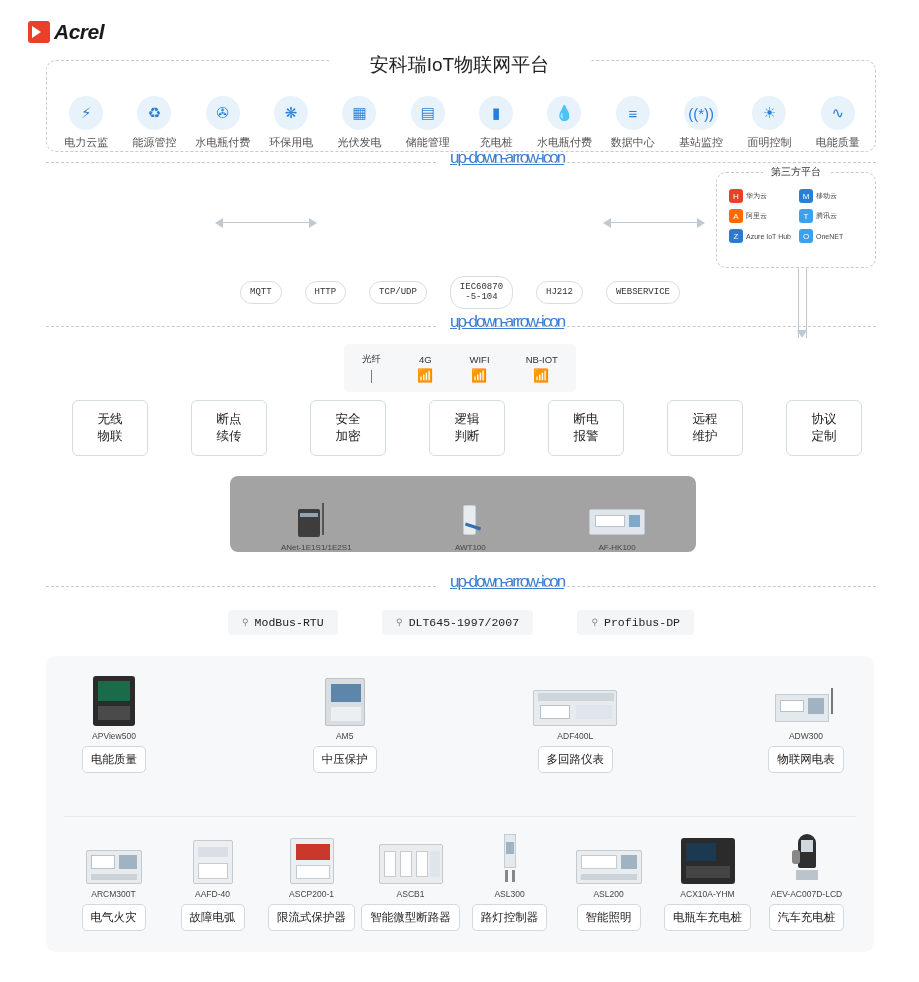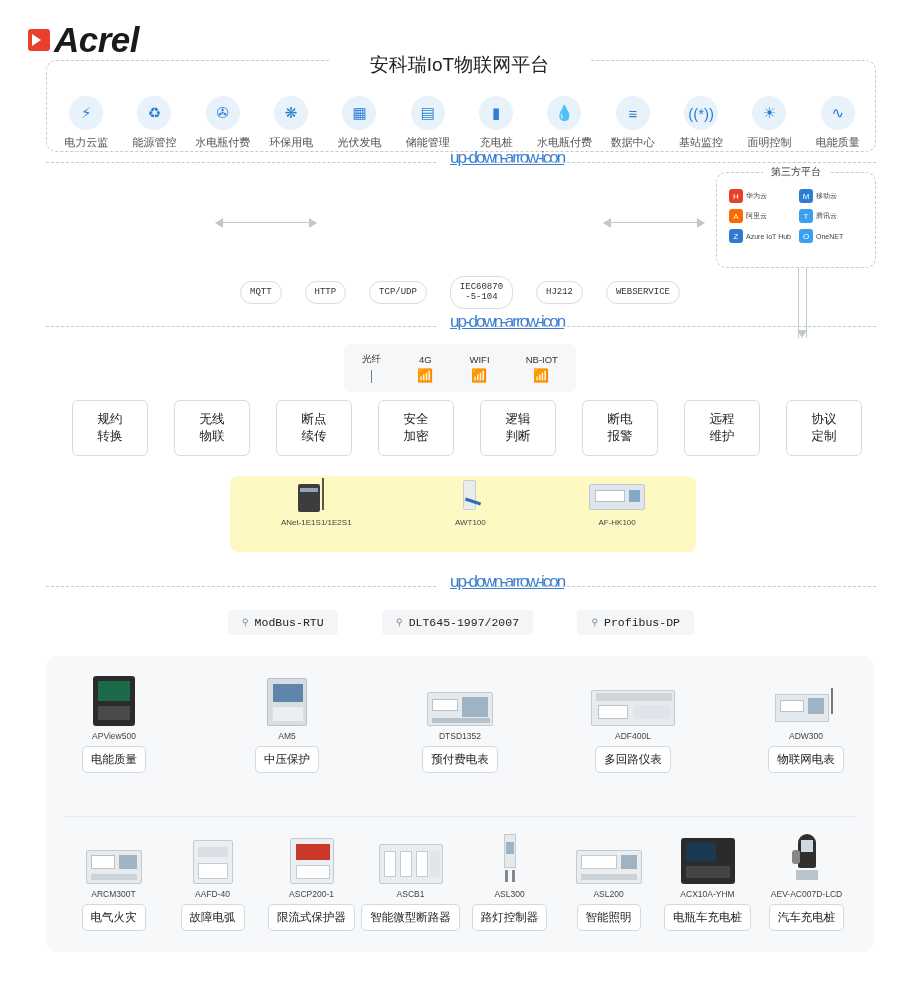--- a/index.html
+++ b/index.html
@@ -31,21 +31,21 @@
   .logo-mark::after {
     content: "";
     position: absolute;
     left: 4px; top: 5px;
     width: 0; height: 0;
     border-left: 9px solid #ffffff;
     border-top: 6px solid transparent;
     border-bottom: 6px solid transparent;
   }
   .logo-text {
-    font-size: 35px;
+    font-size: 21px;
     font-weight: bold;
     font-style: italic;
     color: #1a1a1a;
     letter-spacing: -0.5px;
     text-align: right;
   }
 
   
   .panel {
     position: absolute;
@@ -288,23 +288,23 @@
     display: flex; flex-direction: column; align-items: center; justify-content: center;
     font-size: 12.5px; color: #222;
     line-height: 1.35;
   }
 
   
   #device-strip {
     position: absolute;
     left: 230px; top: 476px;
     width: 466px; height: 76px;
-    background: #fef9c3;
+    background: #a3a3a3;
     border-radius: 8px;
-    display: flex; align-items: flex-start; justify-content: space-around;
+    display: flex; align-items: flex-end; justify-content: space-around;
   }
   .dev {
     display: flex; flex-direction: column; align-items: center; gap: 4px;
   }
   .dev .shot {
     height: 38px; display: flex; align-items: flex-end; justify-content: center;
   }
   .dev .nm { font-size: 8px; color: #444; }
 
   
@@ -507,24 +507,20 @@
       <span class="wifi-ico">📶</span>
     </div>
     <div class="comm">
       <span>NB-IOT</span>
       <span class="wifi-ico">📶</span>
     </div>
   </div>
 
   <div id="feature-row">
     <div class="feature">
-      <span>规约</span>
-      <span>转换</span>
-    </div>
-    <div class="feature">
       <span>无线</span>
       <span>物联</span>
     </div>
     <div class="feature">
       <span>断点</span>
       <span>续传</span>
     </div>
     <div class="feature">
       <span>安全</span>
       <span>加密</span>
@@ -616,31 +612,20 @@
           <div class="art" style="width:40px;height:48px;background:#d8dde2;border:1px solid #b9c0c7;border-radius:2px;">
             <div style="position:absolute;left:5px;top:5px;width:30px;height:18px;background:#5e86ab;"></div>
             <div style="position:absolute;left:5px;top:28px;width:30px;height:14px;background:#eceff2;"></div>
           </div>
         </div>
         <div class="code">AM5</div>
         <div class="tag">中压保护</div>
       </div>
       <div class="prod">
         <div class="pic">
-          <div class="art" style="width:66px;height:34px;background:#e4e9ed;border:1px solid #c3cad0;border-radius:2px;">
-            <div style="position:absolute;left:4px;top:6px;width:26px;height:12px;background:#fff;border:1px solid #b9c2c9;"></div>
-            <div style="position:absolute;left:34px;top:4px;width:26px;height:20px;background:#9fb3c2;"></div>
-            <div style="position:absolute;left:4px;bottom:2px;width:58px;height:5px;background:#b9c2c9;"></div>
-          </div>
-        </div>
-        <div class="code">DTSD1352</div>
-        <div class="tag">预付费电表</div>
-      </div>
-      <div class="prod">
-        <div class="pic">
           <div class="art" style="width:84px;height:36px;background:#e7ebee;border:1px solid #c3cad0;border-radius:2px;">
             <div style="position:absolute;left:4px;top:2px;width:76px;height:8px;background:#ced6dc;"></div>
             <div style="position:absolute;left:6px;top:14px;width:30px;height:14px;background:#fff;border:1px solid #b9c2c9;"></div>
             <div style="position:absolute;left:42px;top:14px;width:36px;height:14px;background:#dfe5ea;"></div>
           </div>
         </div>
         <div class="code">ADF400L</div>
         <div class="tag">多回路仪表</div>
       </div>
       <div class="prod">

